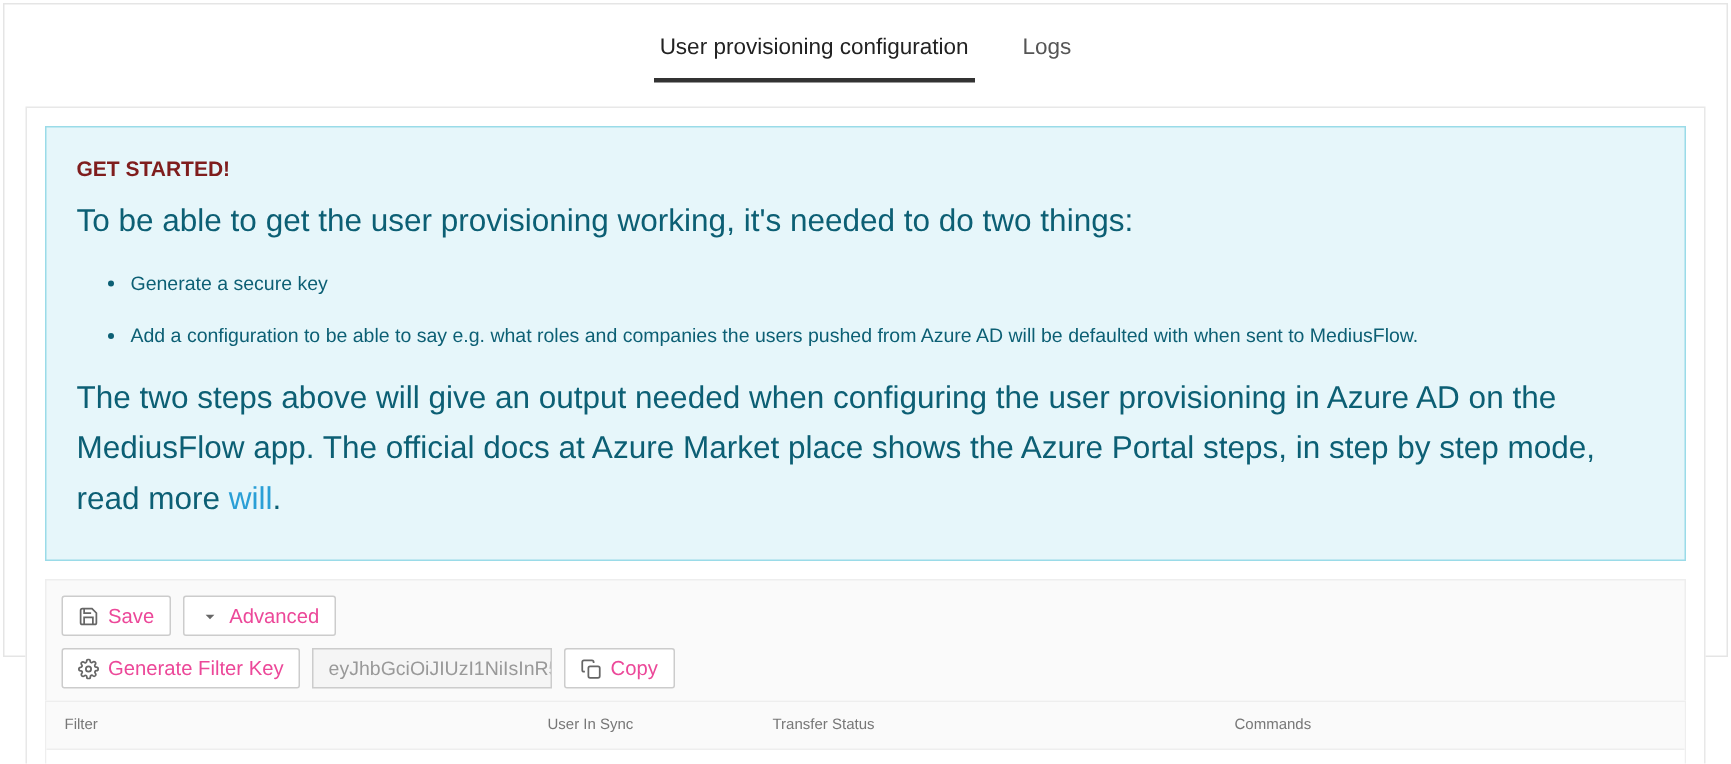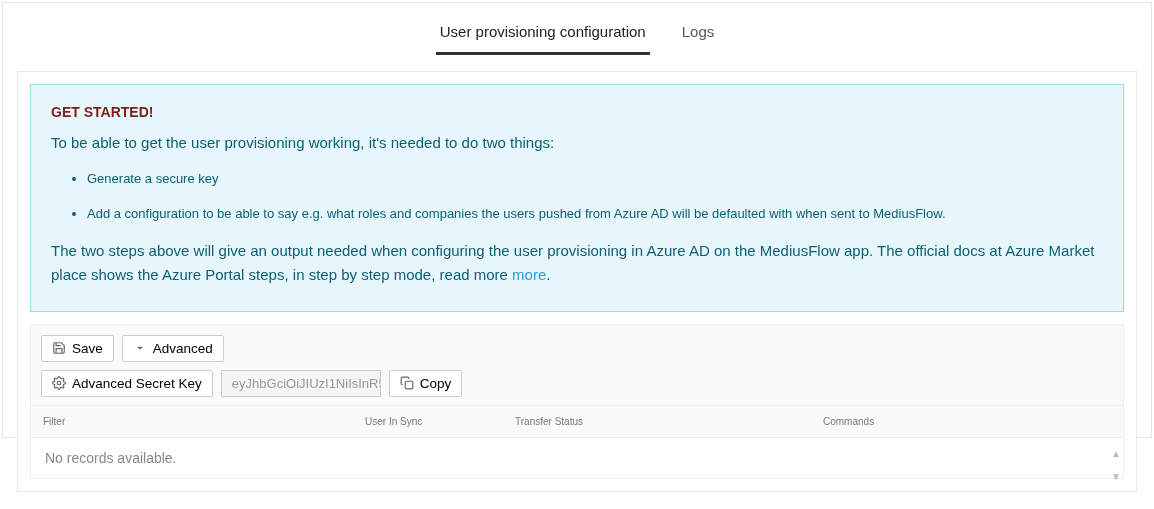--- a/index.html
+++ b/index.html
@@ -48,21 +48,21 @@
     padding: 16px 20px 18px 20px;
     color: #0c5f74;
     line-height: 1.6;
   }
   .info-box .heading {
     font-weight: 700;
     color: #7f1d1d;
     margin-bottom: 8px;
     font-size: 14px;
   }
-  .info-box p { margin: 6px 0; font-size: 15px; }
+  .info-box p { margin: 6px 0; font-size: 21px; }
   .info-box ul { margin: 8px 0 10px 36px; }
   .info-box li { margin: 14px 0; font-size: 13px; }
   .info-box a { color: #2a9fd6; cursor: pointer; }
   .toolbar-area {
     margin: 0 12px;
     background: #fafafa;
     border: 1px solid #eee;
     border-bottom: none;
     padding: 10px 10px 8px 10px;
   }
@@ -74,21 +74,21 @@
   }
   .toolbar-row:last-child { margin-bottom: 0; }
   .btn {
     display: inline-flex;
     align-items: center;
     gap: 6px;
     background: #fff;
     border: 1px solid #ccc;
     padding: 5px 10px;
     font-size: 13.5px;
-    color: #000000;
+    color: #ec4899;
     cursor: pointer;
     border-radius: 2px;
   }
   .highlight-red {
     border: 3px solid #d93b2b;
     padding: 2px;
     border-radius: 1px;
   }
   .secret-field {
     border: 1px solid #ccc;
@@ -151,21 +151,21 @@
   <div class="main-panel">
 
     <div class="info-box">
       <div class="heading">GET STARTED!</div>
       <p>To be able to get the user provisioning working, it's needed to do two things:</p>
       <ul>
         <li>Generate a secure key</li>
         <li>Add a configuration to be able to say e.g. what roles and companies the users pushed from Azure AD will be defaulted with when sent to MediusFlow.</li>
       </ul>
       <p>
-        <span>The two steps above will give an output needed when configuring the user provisioning in Azure AD on the MediusFlow app. The official docs at Azure Market place shows the Azure Portal steps, in step by step mode, read more </span><a>more</a><span>.</span>
+        <span>The two steps above will give an output needed when configuring the user provisioning in Azure AD on the MediusFlow app. The official docs at Azure Market place shows the Azure Portal steps, in step by step mode, read more </span><a>will</a><span>.</span>
       </p>
     </div>
 
     <div class="toolbar-area">
       <div class="toolbar-row">
         <button class="btn">
           <svg class="icon-svg" viewBox="0 0 24 24" fill="none" stroke="#666" stroke-width="2">
               <path d="M19 21H5a2 2 0 0 1-2-2V5a2 2 0 0 1 2-2h11l5 5v11a2 2 0 0 1-2 2z"></path>
               <polyline points="17 21 17 13 7 13 7 21"></polyline>
               <polyline points="7 3 7 8 15 8"></polyline>
@@ -178,21 +178,21 @@
             </svg>
           <span>Advanced</span>
         </button>
       </div>
       <div class="toolbar-row">
         <button class="btn">
           <svg class="icon-svg" viewBox="0 0 24 24" fill="none" stroke="#666" stroke-width="2">
               <circle cx="12" cy="12" r="3"></circle>
               <path d="M19.4 15a1.65 1.65 0 0 0 .33 1.82l.06.06a2 2 0 1 1-2.83 2.83l-.06-.06a1.65 1.65 0 0 0-1.82-.33 1.65 1.65 0 0 0-1 1.51V21a2 2 0 0 1-4 0v-.09a1.65 1.65 0 0 0-1-1.51 1.65 1.65 0 0 0-1.82.33l-.06.06a2 2 0 1 1-2.83-2.83l.06-.06a1.65 1.65 0 0 0 .33-1.82 1.65 1.65 0 0 0-1.51-1H3a2 2 0 0 1 0-4h.09a1.65 1.65 0 0 0 1.51-1 1.65 1.65 0 0 0-.33-1.82l-.06-.06a2 2 0 1 1 2.83-2.83l.06.06a1.65 1.65 0 0 0 1.82.33h0a1.65 1.65 0 0 0 1-1.51V3a2 2 0 0 1 4 0v.09a1.65 1.65 0 0 0 1 1.51h0a1.65 1.65 0 0 0 1.82-.33l.06-.06a2 2 0 1 1 2.83 2.83l-.06.06a1.65 1.65 0 0 0-.33 1.82v0a1.65 1.65 0 0 0 1.51 1H21a2 2 0 0 1 0 4h-.09a1.65 1.65 0 0 0-1.51 1z"></path>
             </svg>
-          <span>Advanced Secret Key</span>
+          <span>Generate Filter Key</span>
         </button>
         <div class="secret-field">eyJhbGciOiJIUzI1NiIsInR5</div>
         <button class="btn">
           <svg class="icon-svg" viewBox="0 0 24 24" fill="none" stroke="#666" stroke-width="2">
               <rect x="9" y="9" width="13" height="13" rx="2"></rect>
               <path d="M5 15H4a2 2 0 0 1-2-2V4a2 2 0 0 1 2-2h9a2 2 0 0 1 2 2v1"></path>
             </svg>
           <span>Copy</span>
         </button>
       </div>

